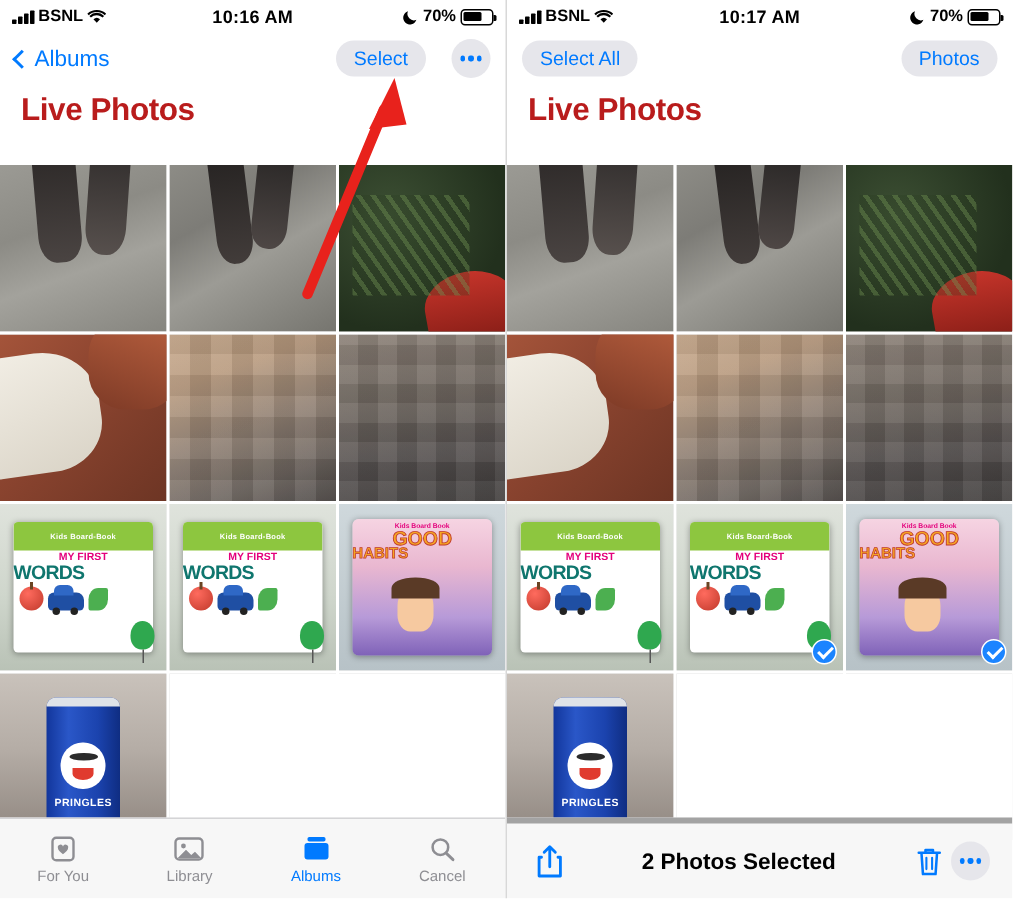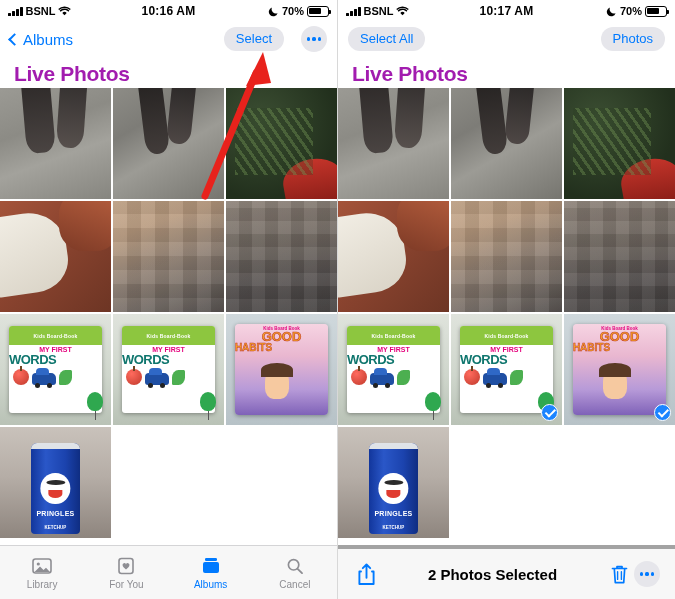--- a/index.html
+++ b/index.html
@@ -63,22 +63,22 @@
   }
   .dots-btn {
     width: 26px; height: 26px; border-radius: 13px; background: #e6e6eb;
     display: flex; align-items: center; justify-content: center; gap: 2.5px; cursor: pointer;
   }
   .dots-btn i { width: 3.2px; height: 3.2px; border-radius: 50%; background: #007aff; display:block;}
   .nav-left-pill { display: flex; align-items: center; }
 
   
   .bigtitle {
-    font-size: 21px; font-weight: bold; color: #a21caf;
-    padding: 6px 14px 2px 14px; letter-spacing: -0.3px;
+    font-size: 21px; font-weight: bold; color: #b91c1c;
+    padding: 6px 14px 24px 14px; letter-spacing: -0.3px;
   }
 
   
   .grid { display: grid; grid-template-columns: repeat(3, 1fr); gap: 2px; padding: 0 0 0 0; }
   .cell { position: relative; width: 100%; padding-top: 100%; overflow: hidden; background: #ddd; }
   .cell > .inner { position: absolute; inset: 0; }
   .check {
     position: absolute; right: 4px; bottom: 4px; width: 17px; height: 17px;
     border-radius: 50%; background: #1b84ff; border: 1.4px solid #fff;
     display: flex; align-items: center; justify-content: center; z-index: 4;
@@ -381,35 +381,35 @@
           <div class="inner">
             <div class="ph empty-white"></div>
           </div>
         </div>
     </div>
 
     <div class="tabbar">
       <div class="tab">
         <span class="tabicon">
           <svg width="20" height="18" viewBox="0 0 20 18">
+              <rect x="3" y="1.5" width="14" height="15" rx="2.5" fill="none" stroke="#8e8e93" stroke-width="1.6"></rect>
+              <path d="M10 12.5c-2-1.6-3.4-2.8-3.4-4.2A1.7 1.7 0 0 1 10 7.4a1.7 1.7 0 0 1 3.4.9c0 1.4-1.4 2.6-3.4 4.2Z" fill="#8e8e93"></path>
+            </svg>
+        </span>
+        <span class="lbl">For You</span>
+      </div>
+      <div class="tab">
+        <span class="tabicon">
+          <svg width="20" height="18" viewBox="0 0 20 18">
               <rect x="1" y="2" width="18" height="14" rx="2.5" fill="none" stroke="#8e8e93" stroke-width="1.6"></rect>
               <circle cx="6.3" cy="7" r="1.6" fill="#8e8e93"></circle>
               <path d="M2.5 15 8 9.5l3.5 3.5L14 10.8l4 4.2Z" fill="#8e8e93"></path>
             </svg>
         </span>
         <span class="lbl">Library</span>
-      </div>
-      <div class="tab">
-        <span class="tabicon">
-          <svg width="20" height="18" viewBox="0 0 20 18">
-              <rect x="3" y="1.5" width="14" height="15" rx="2.5" fill="none" stroke="#8e8e93" stroke-width="1.6"></rect>
-              <path d="M10 12.5c-2-1.6-3.4-2.8-3.4-4.2A1.7 1.7 0 0 1 10 7.4a1.7 1.7 0 0 1 3.4.9c0 1.4-1.4 2.6-3.4 4.2Z" fill="#8e8e93"></path>
-            </svg>
-        </span>
-        <span class="lbl">For You</span>
       </div>
       <div class="tab active">
         <span class="tabicon">
           <svg width="20" height="18" viewBox="0 0 20 18">
               <rect x="4" y="1" width="12" height="3" rx="1.2" fill="#007aff"></rect>
               <rect x="2" y="5" width="16" height="11" rx="2" fill="#007aff"></rect>
             </svg>
         </span>
         <span class="lbl">Albums</span>
       </div>

